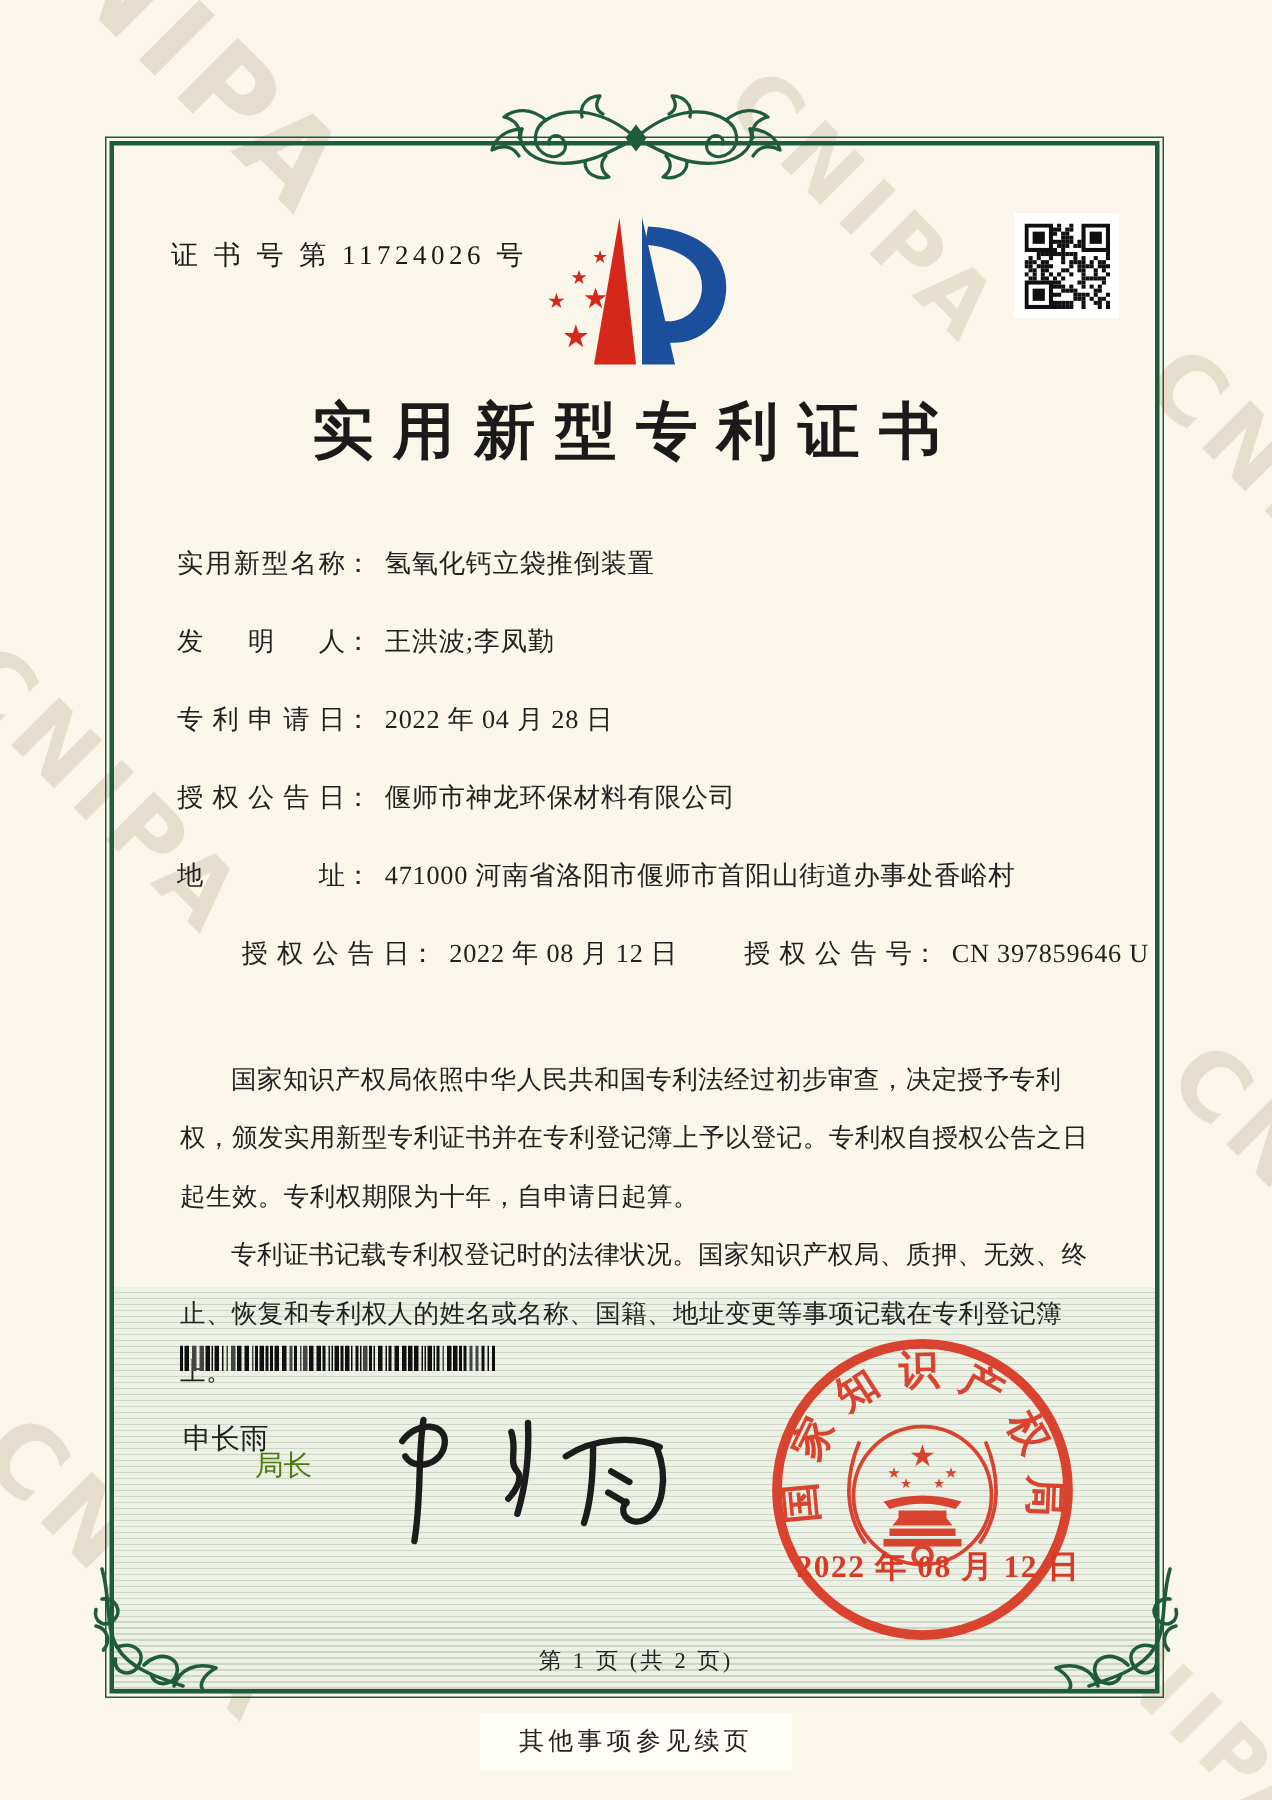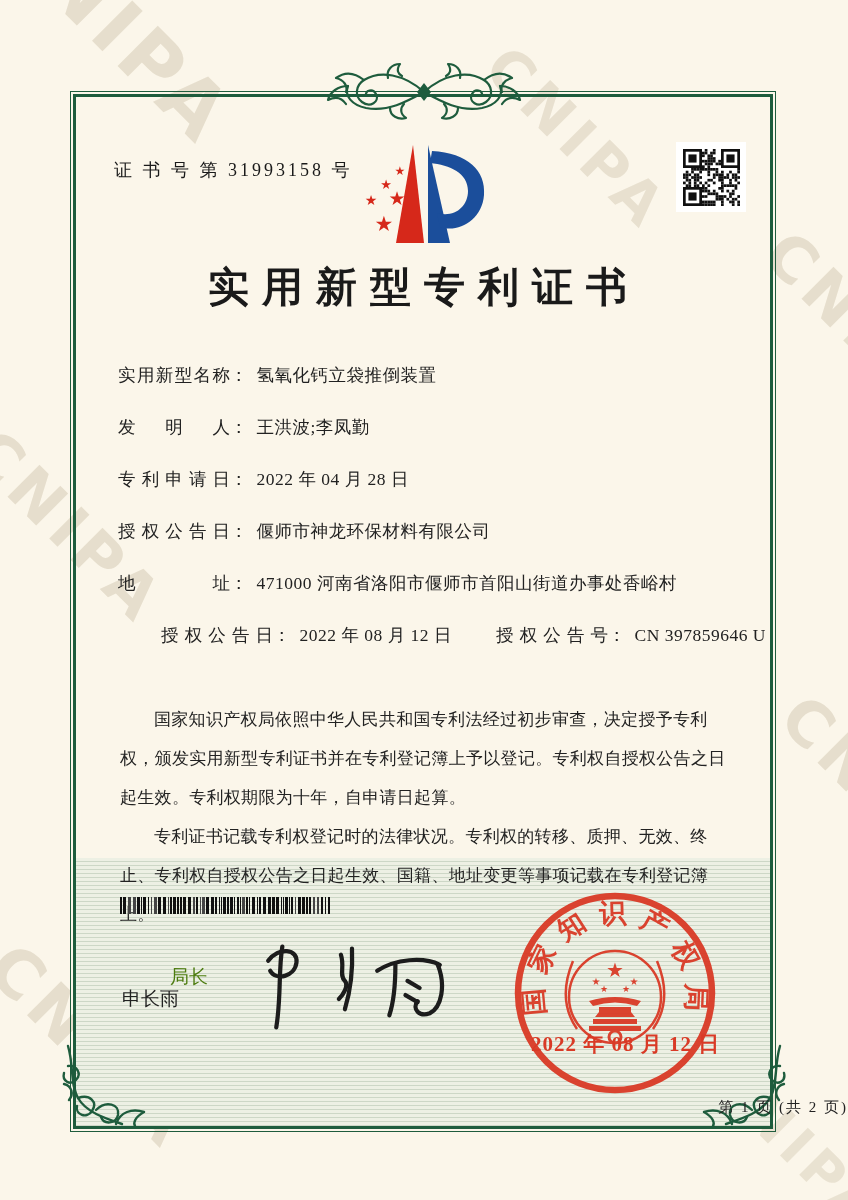--- a/index.html
+++ b/index.html
@@ -46,27 +46,27 @@
   .fvalue{margin-left:9px;letter-spacing:.5px;text-align:center;}
   .grant{display:flex;margin-left:43px;}
   .g1{width:336px;}
   
   .bodytext{left:120px;top:700px;width:614px;font-size:17px;line-height:39px;
             color:#222;letter-spacing:.3px;}
   .bodytext p{text-indent:2em;}
   .barcode{left:120px;top:897px;width:216px;height:17px;}
   .sig-title{left:122px;top:964px;font-size:19px;
              font-family:"Liberation Sans","DejaVu Sans",sans-serif;color:#4d7c0f;margin-left:48px;}
-  .sig-name{left:122px;top:986px;font-size:19px;
+  .sig-name{left:122px;top:946px;font-size:19px;
             font-family:"Liberation Sans","DejaVu Sans",sans-serif;color:#222;}
   .signature{left:248px;top:936px;width:212px;height:102px;}
   .seal{left:511px;top:889px;width:208px;height:208px;opacity:.95;}
   .seal-date{left:531px;top:1030px;font-size:21px;font-weight:600;letter-spacing:1px;
              color:var(--seal-red);z-index:4;}
-  .page-info{left:0;top:1098px;width:100%;text-align:right;font-size:15px;
+  .page-info{left:0;top:1098px;width:100%;text-align:center;font-size:15px;
              letter-spacing:2px;color:#222;}
   .note-box{left:50%;top:1142px;transform:translateX(-50%);background:#fffdf6;
             padding:8px 26px;font-size:16.5px;letter-spacing:3px;color:#222;}
   .ornament{z-index:3;}
   .top-ornament{left:300px;top:56px;width:248px;height:68px;}
   .corner-bl{left:60px;top:1040px;width:92px;height:92px;}
   .corner-br{left:696px;top:1040px;width:92px;height:92px;transform:scaleX(-1);}
   svg{display:block;}
 </style>
 </head>
@@ -121,21 +121,21 @@
         <path d="M8,6 C14,26 10,44 18,58 C26,72 44,78 62,84"></path>
         <path d="M18,58 c12,-4 20,4 14,13 c-5,8 -17,4 -15,-5"></path>
         <path d="M36,70 c10,-10 24,-6 22,5 c-2,9 -14,10 -17,2"></path>
         <path d="M8,26 c9,-1 14,8 8,14 c-6,6 -14,1 -12,-7"></path>
         <path d="M56,84 c4,-12 16,-16 28,-12 c-9,5 -11,11 -9,14"></path>
         <path d="M4,44 c8,2 10,10 5,16"></path>
       </g>
     </svg>
   </div>
 
-  <div class="abs cert-no">证 书 号 第 31993158 号</div>
+  <div class="abs cert-no">证 书 号 第 11724026 号</div>
 
   <div class="abs logo">
     <svg width="160" height="112" viewBox="0 0 160 110">
       <g font-family="'DejaVu Sans',sans-serif" text-anchor="middle" style="fill:var(--logo-red)">
         <text x="56" y="34" font-size="12">★</text>
         <text x="42" y="48" font-size="13">★</text>
         <text x="27" y="64" font-size="14">★</text>
         <text x="53" y="64" font-size="19">★</text>
         <text x="40" y="90" font-size="21">★</text>
       </g>
@@ -333,21 +333,21 @@
         <span class="flabel">授权公告日</span><span>：</span><span class="fvalue">2022 年 08 月 12 日</span>
       </div>
       <div>
         <span class="flabel">授权公告号</span><span>：</span><span class="fvalue">CN 397859646 U</span>
       </div>
     </div>
   </div>
 
   <div class="abs bodytext">
     <p>国家知识产权局依照中华人民共和国专利法经过初步审查，决定授予专利权，颁发实用新型专利证书并在专利登记簿上予以登记。专利权自授权公告之日起生效。专利权期限为十年，自申请日起算。</p>
-    <p>专利证书记载专利权登记时的法律状况。专利权的转移、质押、无效、终止、专利权自授权公告之日起生效、国籍、地址变更等事项记载在专利登记簿上。</p>
+    <p>专利证书记载专利权登记时的法律状况。国家知识产权局、质押、无效、终止、恢复和专利权人的姓名或名称、国籍、地址变更等事项记载在专利登记簿上。</p>
   </div>
 
   <div class="abs barcode">
     <svg width="216" height="17" viewBox="0 0 216 17">
         <rect x="0" y="0" width="2" height="17" fill="#101010"></rect>
         <rect x="3" y="0" width="3" height="17" fill="#101010"></rect>
         <rect x="8" y="0" width="3" height="17" fill="#444"></rect>
         <rect x="13" y="0" width="3" height="17" fill="#444"></rect>
         <rect x="17" y="0" width="3" height="17" fill="#101010"></rect>
         <rect x="21" y="0" width="1" height="17" fill="#101010"></rect>
@@ -448,14 +448,15 @@
         <rect x="78" y="137" width="52" height="5"></rect>
         <circle cx="104" cy="148" r="6" fill="none" stroke="var(--seal-red)" stroke-width="3"></circle>
         <path d="M62,72 C52,96 52,120 66,140" fill="none" stroke="var(--seal-red)" stroke-width="2.5"></path>
         <path d="M146,72 C156,96 156,120 142,140" fill="none" stroke="var(--seal-red)" stroke-width="2.5"></path>
       </g>
     </svg>
   </div>
   <div class="abs seal-date">2022 年 08 月 12 日</div>
 
   <div class="abs page-info">第 1 页 (共 2 页)</div>
+  <div class="abs note-box">其他事项参见续页</div>
 
 </div>
 
 </body></html>

